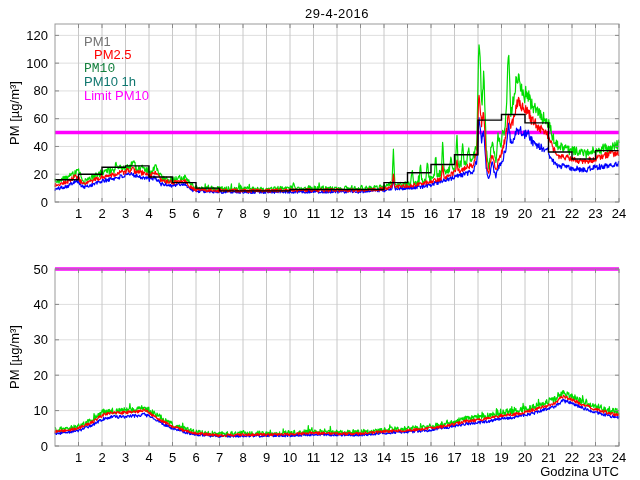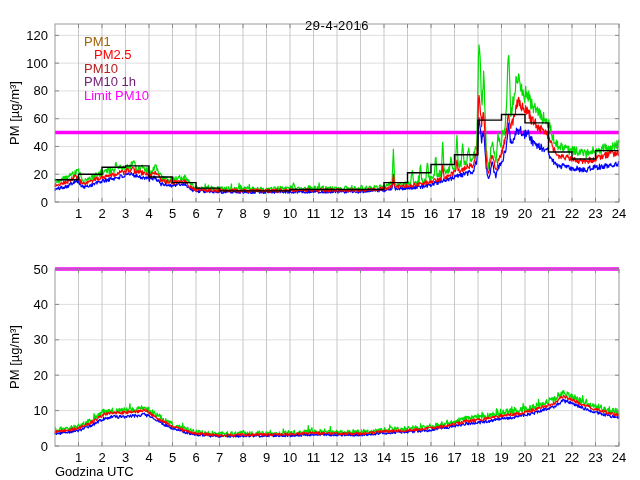--- a/index.html
+++ b/index.html
@@ -1,25 +1,25 @@
 <!DOCTYPE html>
 <html><head>
 <meta charset="utf-8">
 <style>
   html,body{margin:0;padding:0;background:#ffffff;}
   body{font-family:"Liberation Sans",sans-serif;}
   .stage{position:relative;width:640px;height:480px;background:#ffffff;overflow:hidden;}
   .stage svg{position:absolute;left:0;top:0;}
-  .chart-title{position:absolute;left:55px;top:18px;width:564px;text-align:center;
+  .chart-title{position:absolute;left:55px;top:6px;width:564px;text-align:center;
     font-size:13px;color:#000;letter-spacing:0.5px;}
   .axis-ylabel{position:absolute;white-space:nowrap;font-size:13px;color:#000;
     transform:translate(-50%,-50%) rotate(-90deg);}
   .ylabel-top{left:14px;top:113px;}
   .ylabel-bottom{left:14px;top:357px;}
-  .axis-xlabel{position:absolute;left:55px;top:464px;width:564px;text-align:left;
+  .axis-xlabel{position:absolute;left:55px;top:464px;width:564px;text-align:right;
     font-size:13px;color:#000;}
   .legend{position:absolute;left:84px;top:35px;}
   .legend-item{height:13.4px;line-height:13.4px;font-size:13px;white-space:nowrap;}
 </style>
 </head>
 <body>
 
 <div class="stage">
   <svg id="chart-svg" width="640" height="480">
       <g>
@@ -290,19 +290,19 @@
       </g>
     </svg>
 
   <div class="chart-title">29-4-2016</div>
 
   <div class="axis-ylabel ylabel-top">PM [µg/m³]</div>
   <div class="axis-ylabel ylabel-bottom">PM [µg/m³]</div>
   <div class="axis-xlabel">Godzina UTC</div>
 
   <div class="legend">
-    <div class="legend-item" style="color: #a16207;">PM1</div>
+    <div class="legend-item" style="color: #737373;">PM1</div>
     <div class="legend-item" style="color: rgb(255, 0, 0); margin-left: 10px;">PM2.5</div>
-    <div class="legend-item" style="color: #b91c1c;">PM10</div>
-    <div class="legend-item" style="color: #701a75;">PM10 1h</div>
+    <div class="legend-item" style="color: #15803d; font-family: Liberation Mono, monospace;">PM10</div>
+    <div class="legend-item" style="color: #0f766e;">PM10 1h</div>
     <div class="legend-item" style="color: rgb(255, 0, 255); text-align: center;">Limit PM10</div>
   </div>
 </div>
 
 </body></html>

